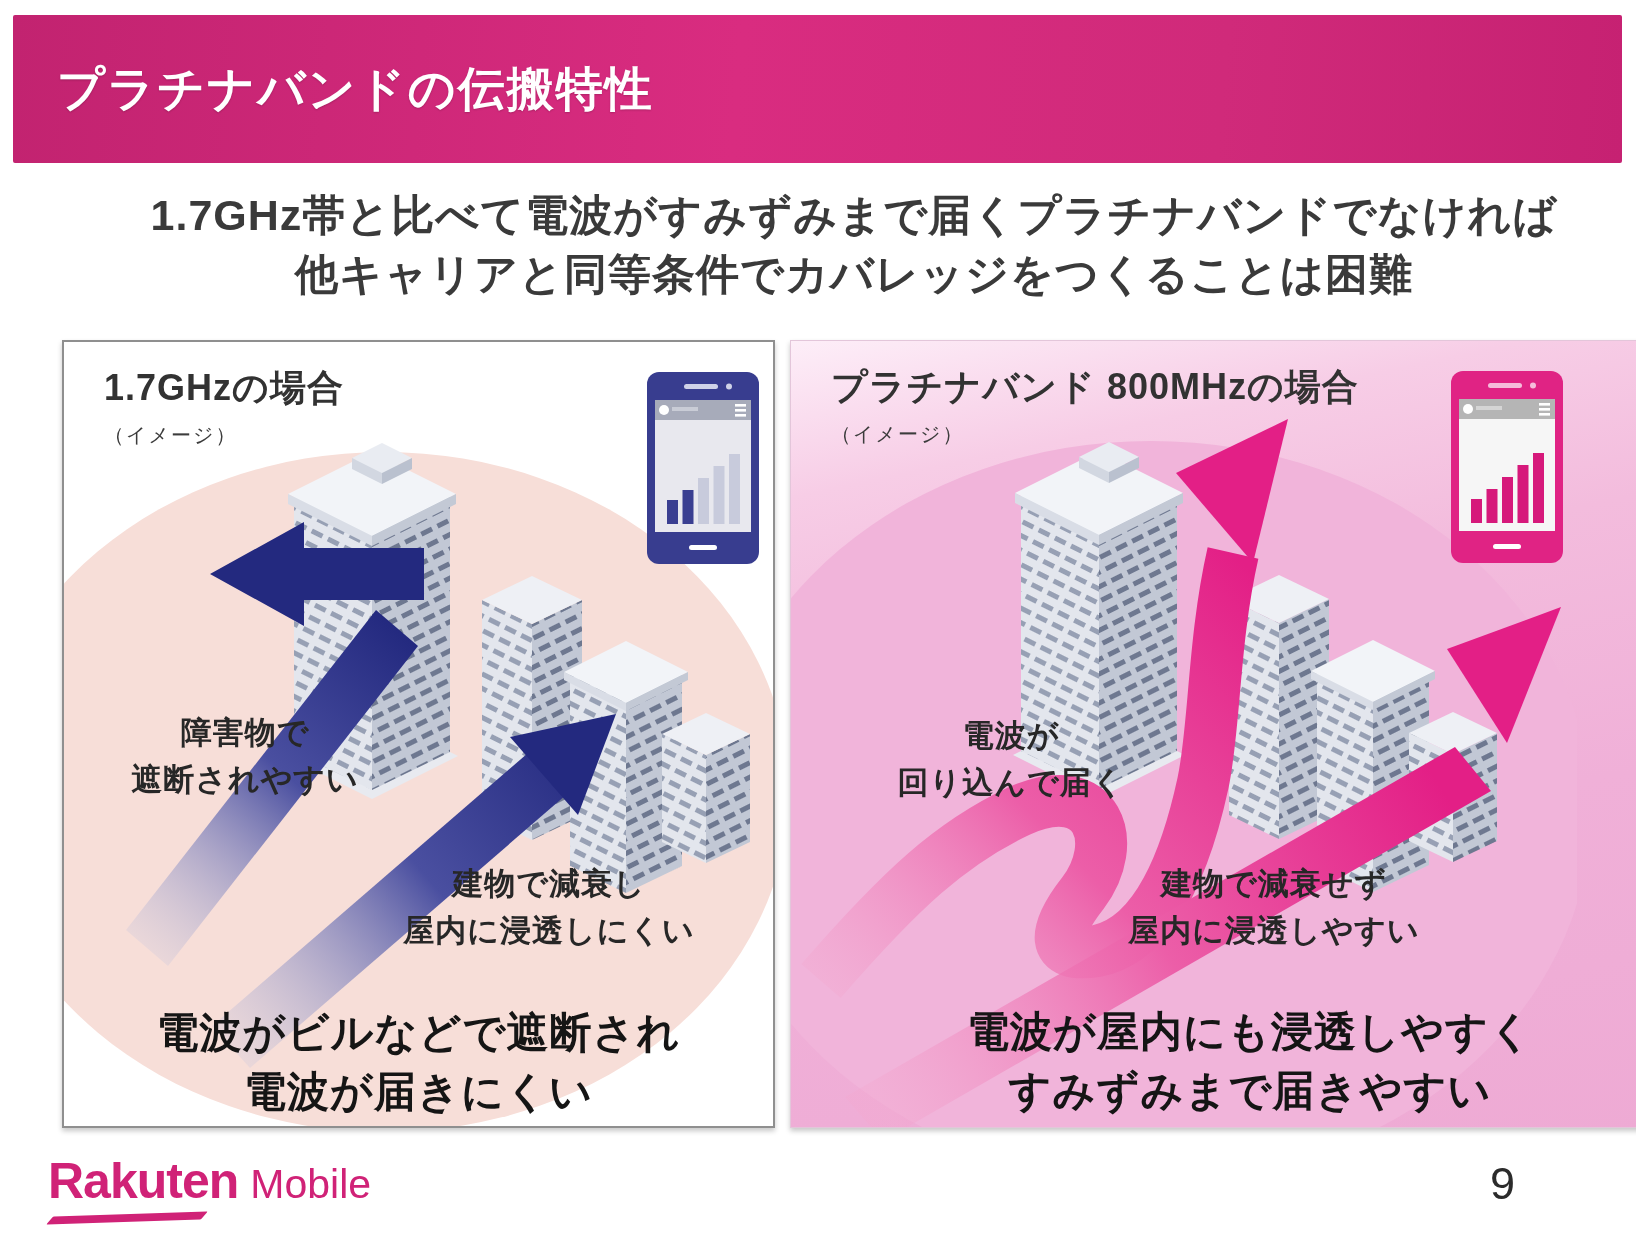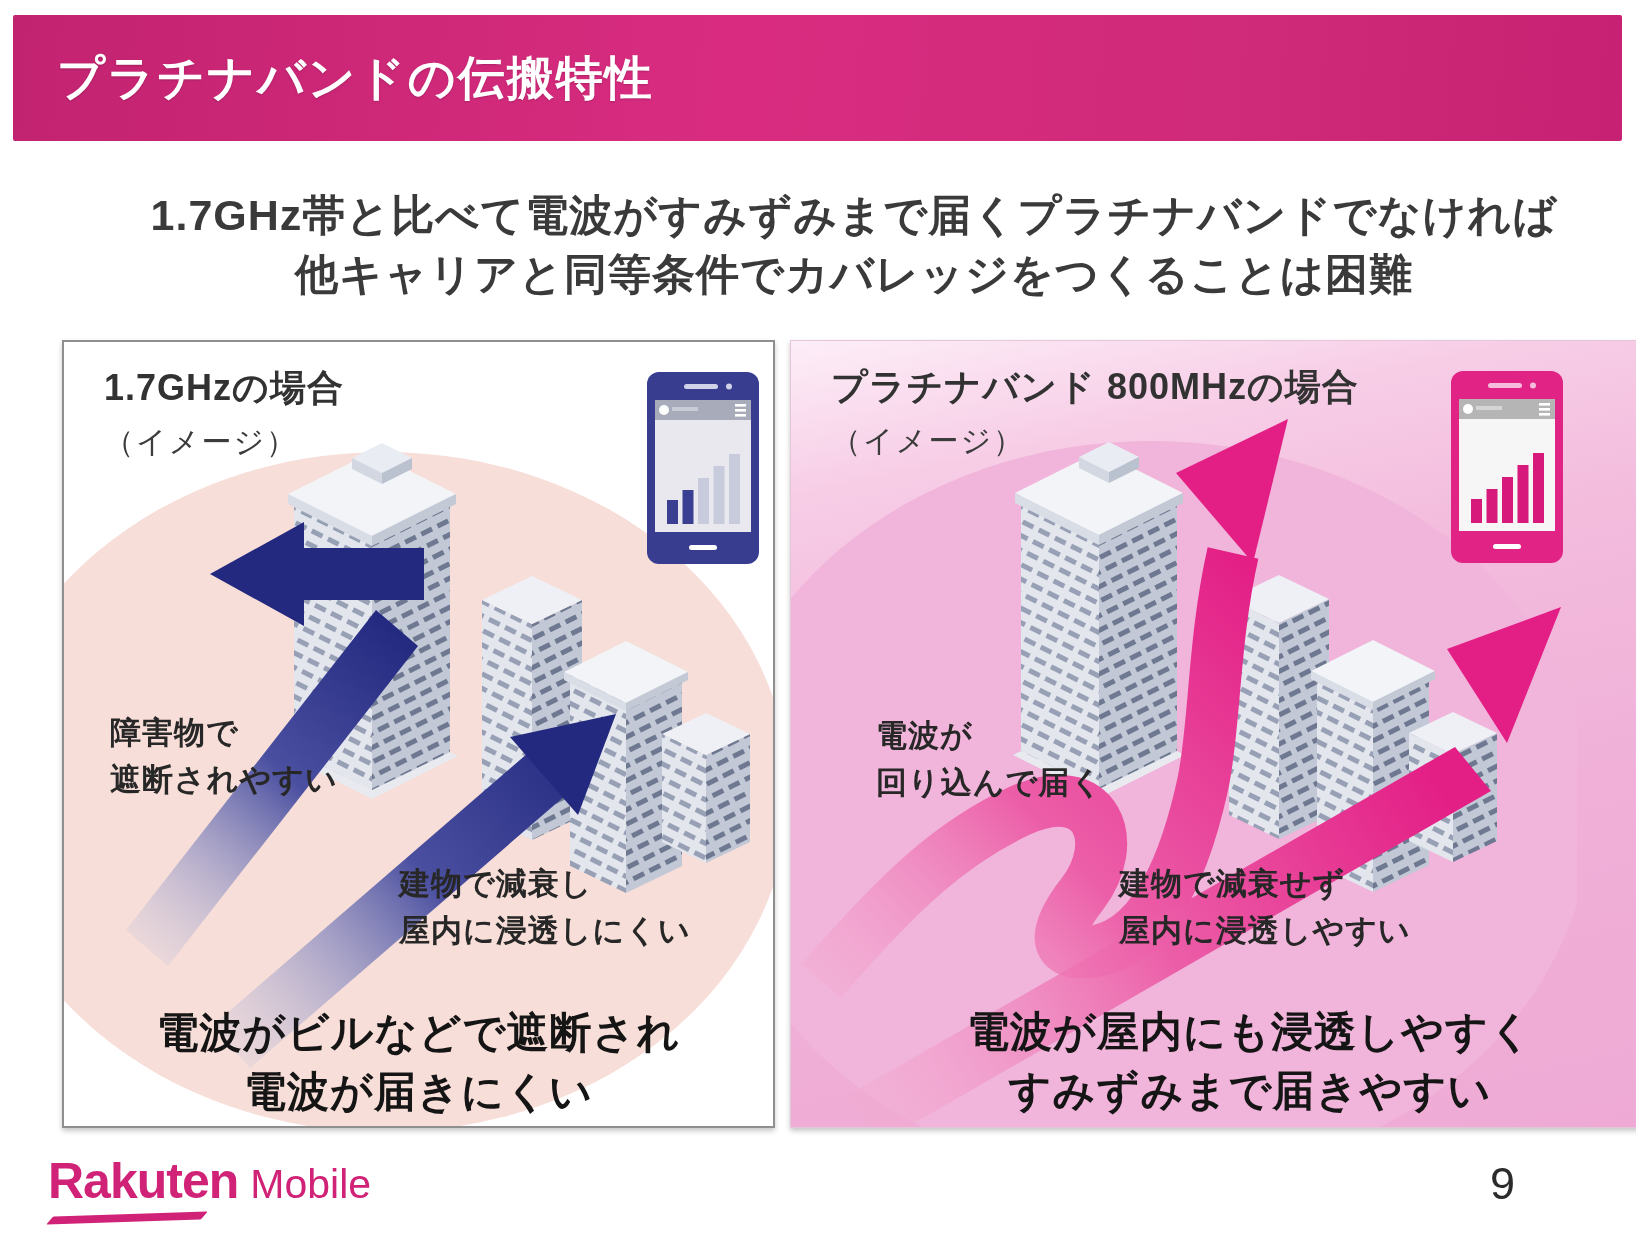--- a/index.html
+++ b/index.html
@@ -1,21 +1,21 @@
 <!DOCTYPE html>
 <html lang="ja"><head>
 <meta charset="utf-8">
 <style>
   html,body{margin:0;padding:0;background:#ffffff;}
   body{font-family:"Liberation Sans","DejaVu Sans",sans-serif;}
   .slide{position:relative;width:1636px;height:1238px;background:#ffffff;overflow:hidden;}
 
   
   .header-bar{
-    position:absolute;left:13px;top:15px;width:1609px;height:126px;
+    position:absolute;left:13px;top:15px;width:1609px;height:148px;
     background:linear-gradient(95deg,#c22370 0%,#d92c80 45%,#d02a7a 75%,#c62172 100%);
     border-radius:2px;display:flex;align-items:center;
   }
   .header-title{
     color:#ffffff;font-size:47px;font-weight:800;letter-spacing:2px;
     padding-left:44px;text-shadow:0 1px 2px rgba(0,0,0,.18);
   }
 
   
   .subtitle{
@@ -25,25 +25,25 @@
 
   
   .panel{position:absolute;top:340px;height:788px;box-sizing:border-box;overflow:hidden;
          box-shadow:0 3px 5px rgba(0,0,0,.22);}
   .panel-left{left:62px;width:713px;background:#ffffff;border:2px solid #8f8f8f;}
   .panel-right{left:790px;width:920px;border:1px solid #e3c6da;
     background:linear-gradient(168deg,#fdeef8 0%,#f7cde6 16%,#f3bcdd 34%,#f0b0d8 62%,#eeaad4 100%);padding-left:13px;}
   .panel svg{position:absolute;left:0;top:0;}
 
   .panel-title{position:absolute;left:40px;top:22px;color:#323232;font-size:36px;font-weight:800;letter-spacing:1px;}
-  .panel-caption{position:absolute;left:40px;top:80px;color:#3c3c3c;font-size:30px;font-weight:500;letter-spacing:2px;}
+  .panel-caption{position:absolute;left:40px;top:80px;color:#3c3c3c;font-size:20px;font-weight:500;letter-spacing:2px;}
 
   .annotation{
     position:absolute;color:#272727;font-size:31px;font-weight:600;line-height:1.5;
-    white-space:pre-line;letter-spacing:1px;
+    text-align:center;white-space:pre-line;letter-spacing:1px;
   }
   .summary{
     position:absolute;left:0;width:100%;top:662px;text-align:center;color:#151515;
     font-size:42px;font-weight:800;line-height:1.4;white-space:pre-line;letter-spacing:1px;
   }
 
   
   .logo{position:absolute;left:48px;top:1152px;display:flex;align-items:baseline;}
   .logo-rakuten{position:relative;color:#d02277;font-size:50px;font-weight:800;letter-spacing:-1px;}
   .logo-swoosh{

